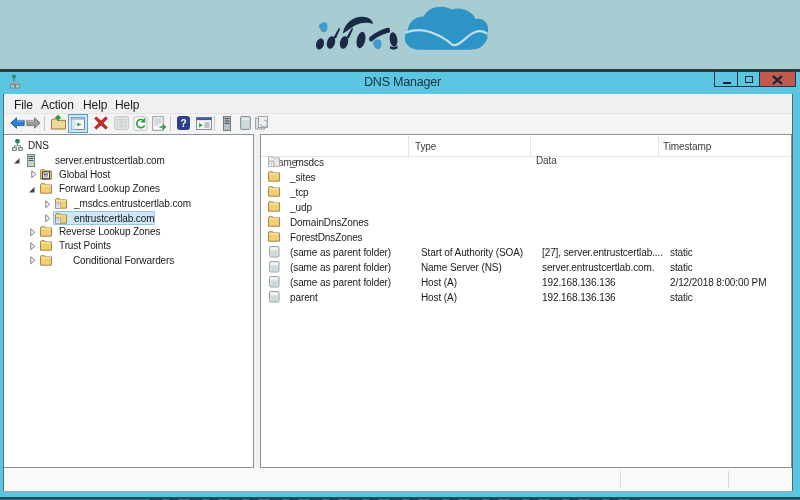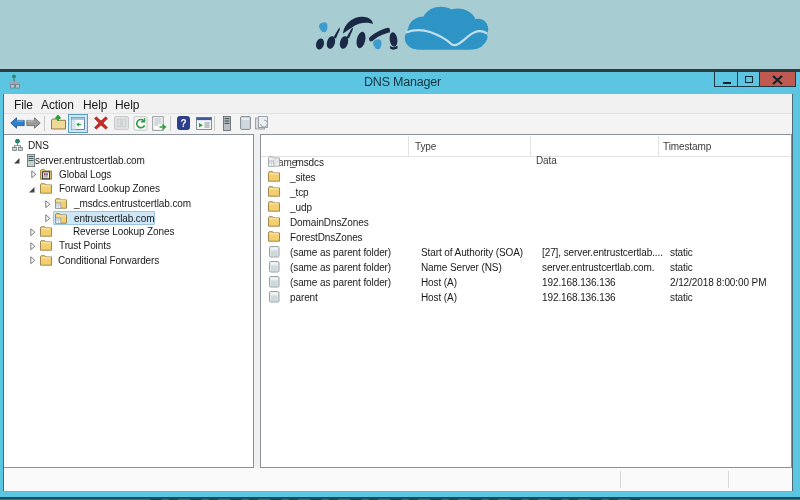--- a/index.html
+++ b/index.html
@@ -217,35 +217,35 @@
   <svg class="exp" style="left:13.5px;top:157.5px" width="6" height="6">
       <polygon points="5.5,0 5.5,5.5 0,5.5" fill="#444"></polygon>
     </svg>
   <div class="trow" style="left:27px;top:152.5px">
     <svg width="8" height="13" viewBox="0 0 8 13">
       <rect x="0.4" y="0.4" width="7.2" height="12.2" fill="#c2d3d0" stroke="#5f6d72" stroke-width="0.8"></rect>
       <rect x="1.5" y="2" width="5" height="1" fill="#4e5c60"></rect>
       <rect x="1.5" y="4" width="5" height="1" fill="#4e5c60"></rect>
       <rect x="1.5" y="6" width="5" height="1" fill="#4e5c60"></rect>
     </svg>
-    <span style="margin-left:0">server.entrustcertlab.com</span>
+    <span style="margin-left:20px">server.entrustcertlab.com</span>
   </div>
 
   <svg class="col" style="left:30.5px;top:170px" width="6" height="9">
       <path d="M0.8 0.8 L4.8 4.25 L0.8 7.7 Z" fill="#fff" stroke="#7a7a7a" stroke-width="1"></path>
     </svg>
   <div class="trow" style="left:40px;top:167px">
     <svg width="12" height="11" viewBox="0 0 12 11">
       <path d="M0.5 10.2 L0.5 1.6 L1.2 0.7 L4.6 0.7 L5.4 1.9 L11.5 1.9 L11.5 10.2 Z" fill="#f3cf70" stroke="#8a7136" stroke-width="0.8"></path>
       <rect x="2.6" y="2.8" width="7" height="7" fill="#f8f8f4" stroke="#2a2a2a" stroke-width="1"></rect>
       <rect x="4" y="4.2" width="1.6" height="2.4" fill="#b33"></rect>
       <rect x="6.2" y="4.2" width="1.6" height="2.4" fill="#36c"></rect>
       <rect x="4" y="7.4" width="3.8" height="1" fill="#888"></rect>
     </svg>
-    <span style="margin-left:7px">Global Logs</span>
+    <span style="margin-left:7px">Global Host</span>
   </div>
 
   <svg class="exp" style="left:28.5px;top:186.5px" width="6" height="6">
       <polygon points="5.5,0 5.5,5.5 0,5.5" fill="#444"></polygon>
     </svg>
   <div class="trow" style="left:40px;top:181px">
     <svg width="12" height="11" viewBox="0 0 12 11">
         <use href="#folder"></use>
       </svg>
     <span style="margin-left:7px">Forward Lookup Zones</span>
@@ -272,41 +272,41 @@
     <span style="margin-left:7px">entrustcertlab.com</span>
   </div>
 
   <svg class="col" style="left:29.5px;top:227.5px" width="6" height="9">
       <path d="M0.8 0.8 L4.8 4.25 L0.8 7.7 Z" fill="#fff" stroke="#7a7a7a" stroke-width="1"></path>
     </svg>
   <div class="trow" style="left:40px;top:224.2px">
     <svg width="12" height="11" viewBox="0 0 12 11">
         <use href="#folder"></use>
       </svg>
-    <span style="margin-left:21px">Reverse Lookup Zones</span>
+    <span style="margin-left:7px">Reverse Lookup Zones</span>
   </div>
 
   <svg class="col" style="left:29.5px;top:241.8px" width="6" height="9">
       <path d="M0.8 0.8 L4.8 4.25 L0.8 7.7 Z" fill="#fff" stroke="#7a7a7a" stroke-width="1"></path>
     </svg>
   <div class="trow" style="left:40px;top:238.2px">
     <svg width="12" height="11" viewBox="0 0 12 11">
         <use href="#folder"></use>
       </svg>
     <span style="margin-left:7px">Trust Points</span>
   </div>
 
   <svg class="col" style="left:29.5px;top:256px" width="6" height="9">
       <path d="M0.8 0.8 L4.8 4.25 L0.8 7.7 Z" fill="#fff" stroke="#7a7a7a" stroke-width="1"></path>
     </svg>
   <div class="trow" style="left:40px;top:252.5px">
     <svg width="12" height="11" viewBox="0 0 12 11">
         <use href="#folder"></use>
       </svg>
-    <span style="margin-left:6px">Conditional Forwarders</span>
+    <span style="margin-left:21px">Conditional Forwarders</span>
   </div>
 </div>
 
 <svg width="0" height="0" style="position:absolute">
   <defs>
     <g id="folder">
       <path d="M0.5 10.2 L0.5 1.6 L1.2 0.7 L4.6 0.7 L5.4 1.9 L11.5 1.9 L11.5 10.2 Z" fill="#f3cf70" stroke="#8a7136" stroke-width="0.8"></path>
       <path d="M1.2 2.8 L10.8 2.8" stroke="#fbe9a8" stroke-width="1.2"></path>
     </g>
     <g id="folderz">

